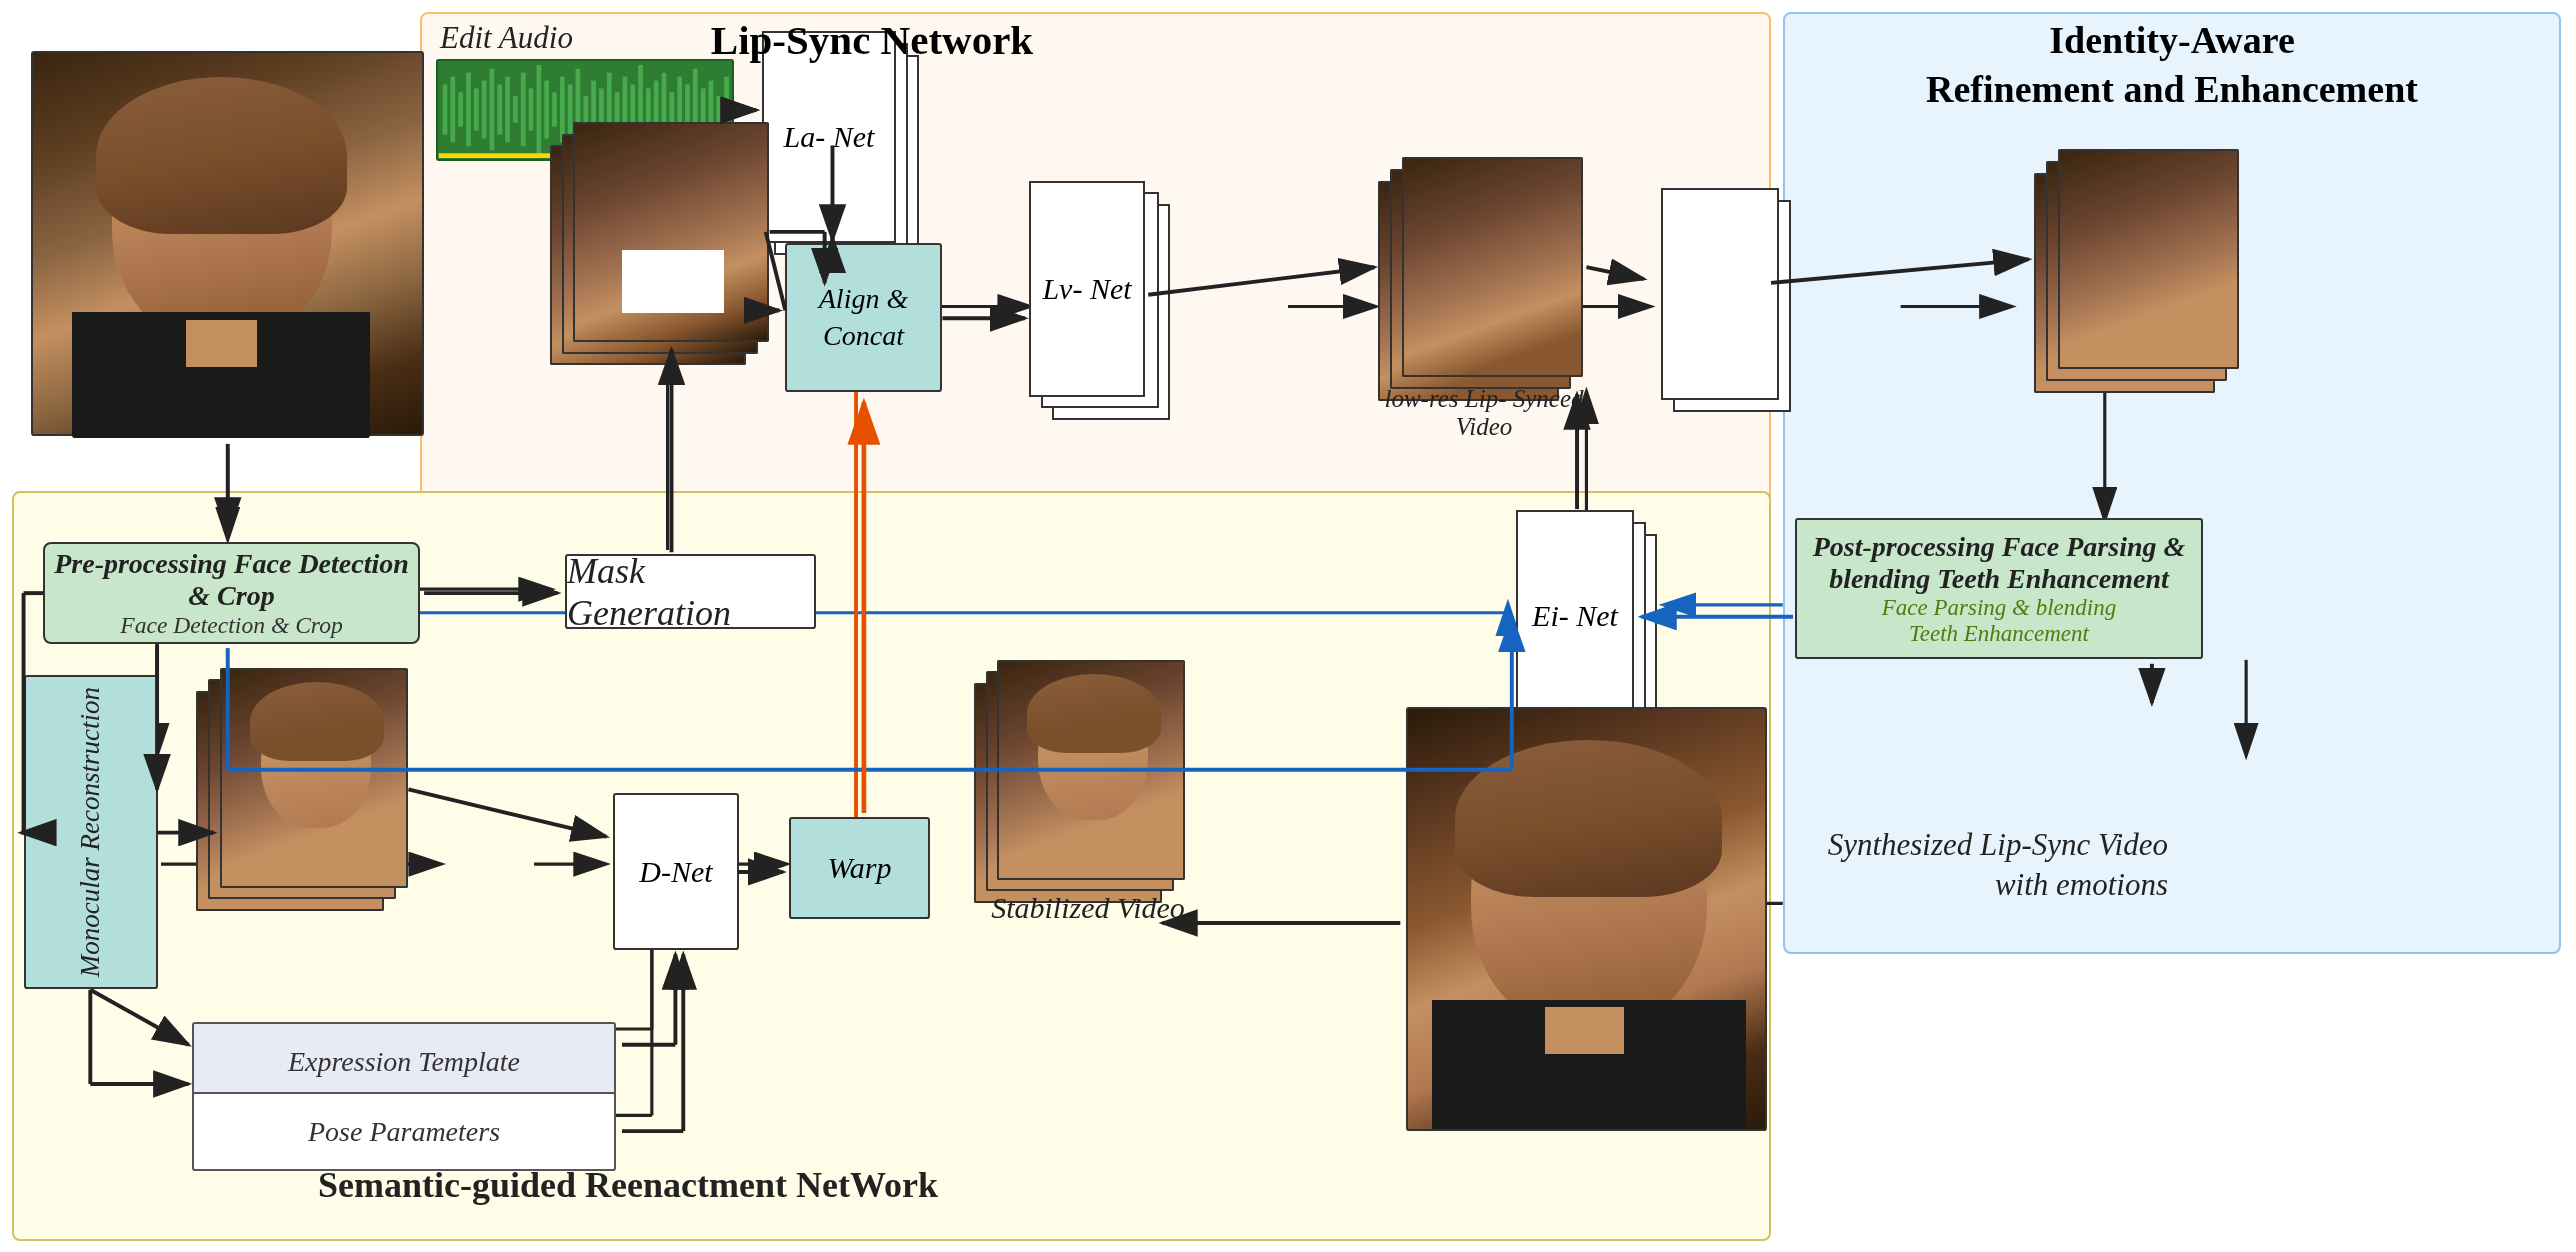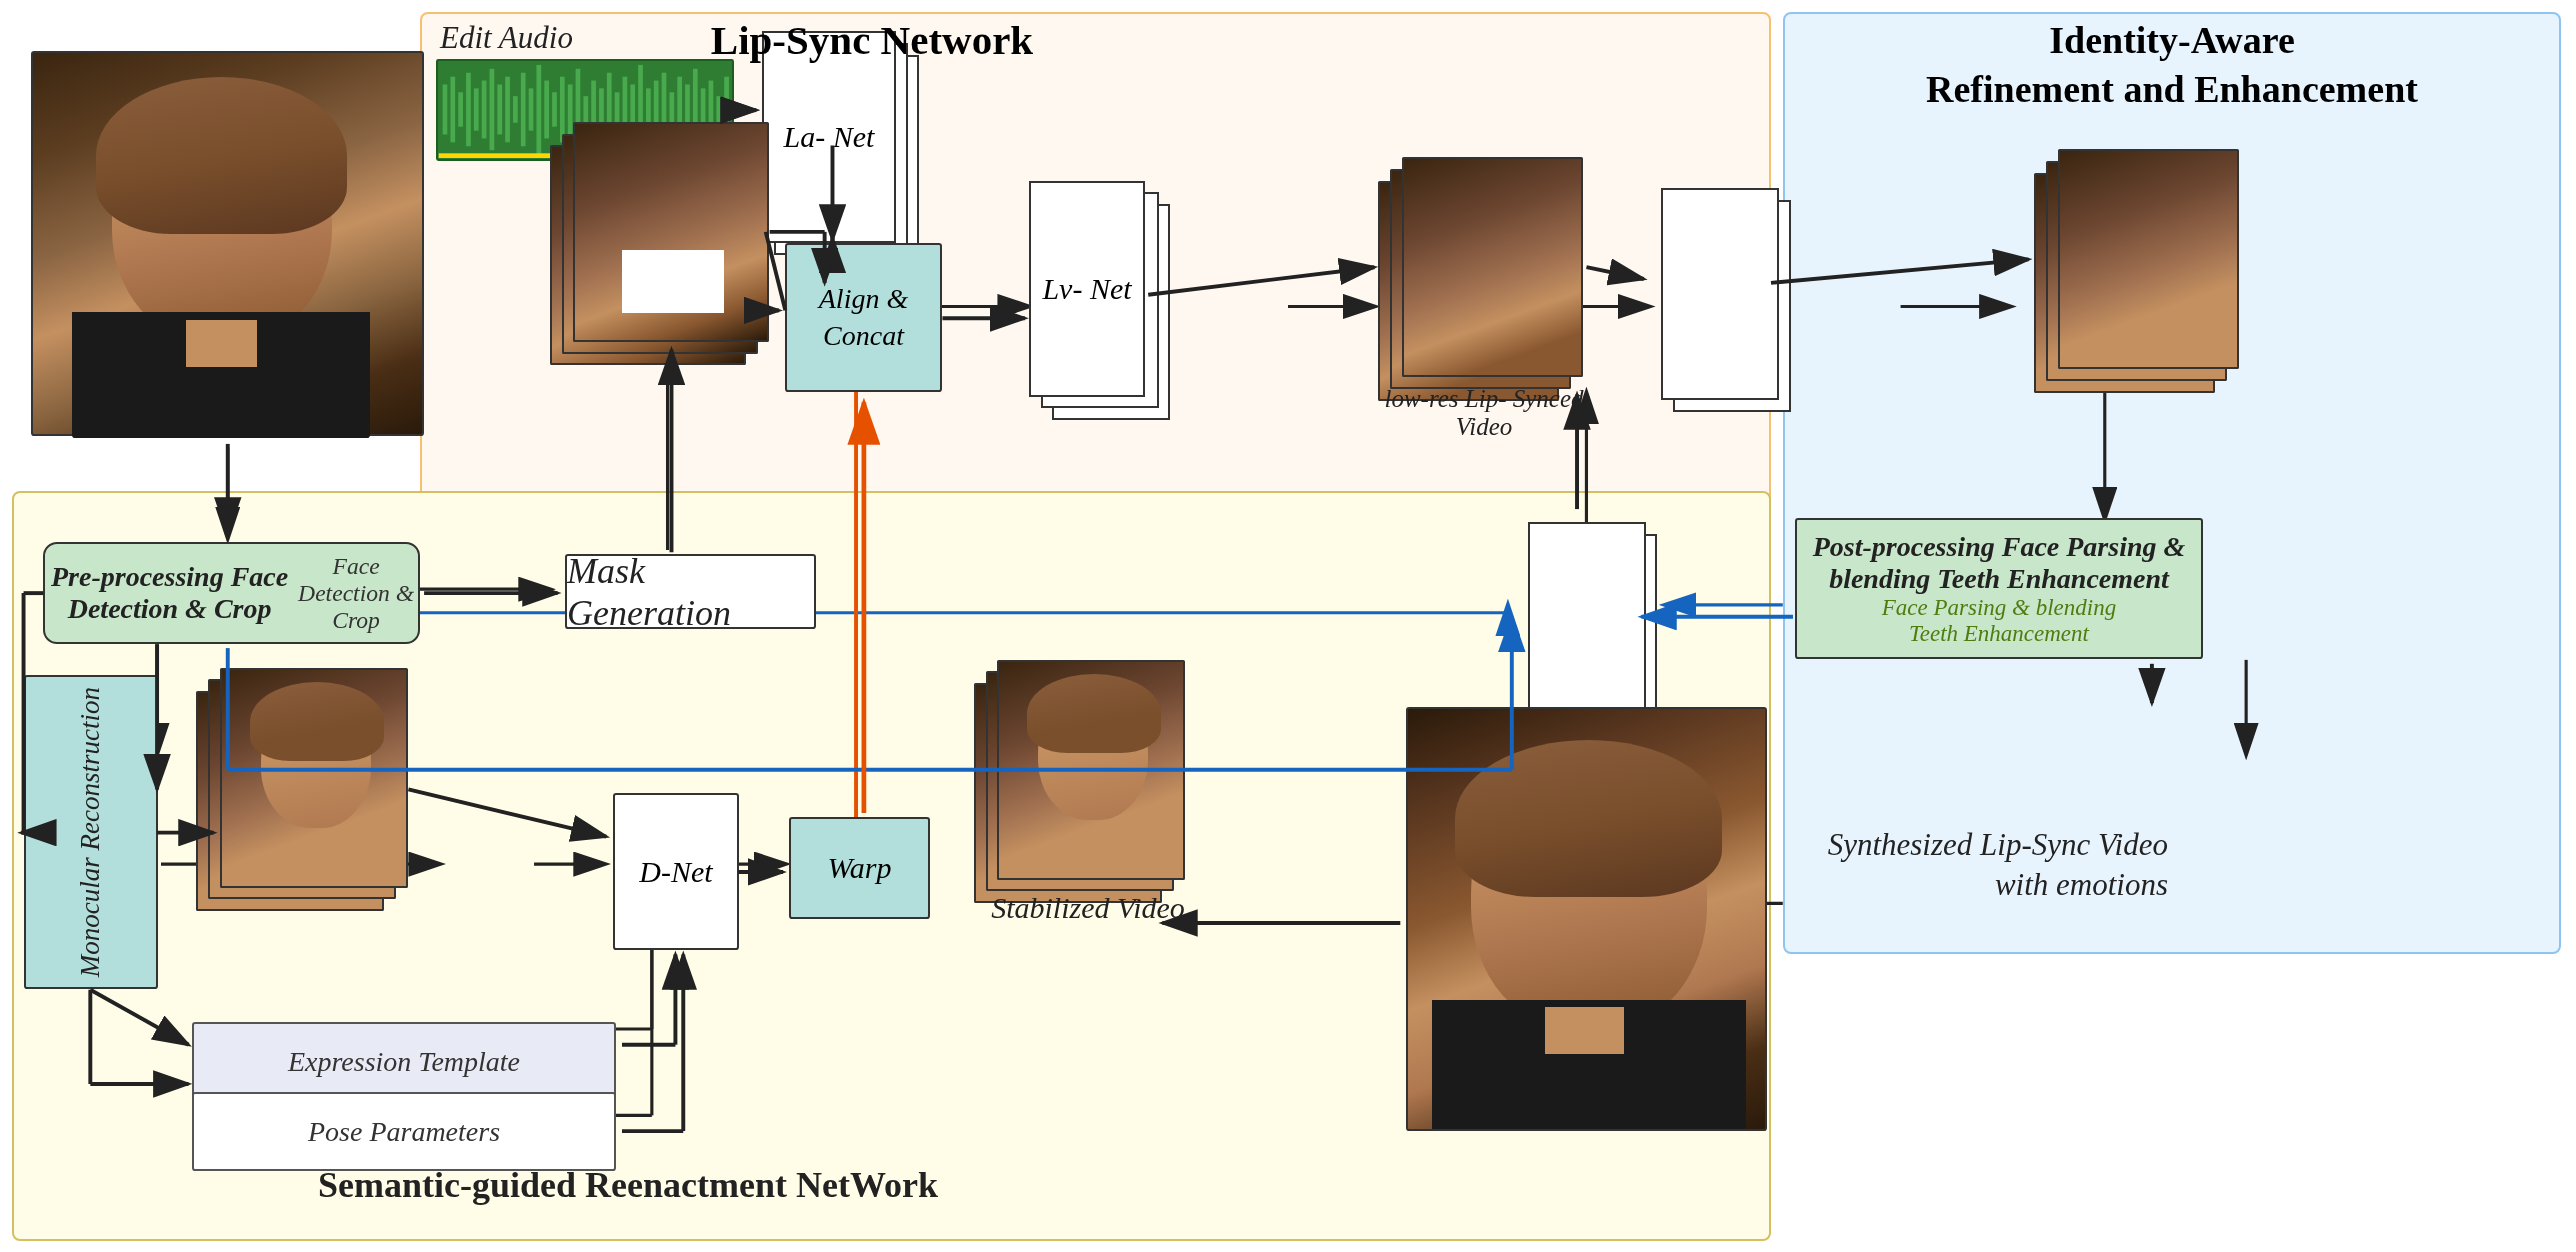--- a/index.html
+++ b/index.html
@@ -112,21 +112,21 @@
 
     <div style="position:absolute; left:79px; top:39px; width:220px; height:251px; background:linear-gradient(170deg, #d4a070 0%, #c49060 30%, #b07850 60%, #8a5830 100%); border-radius:50% 50% 45% 45%;"></div>
 
     <div style="position:absolute; left:63px; top:23.6px; width:251px; height:157px; background:linear-gradient(170deg, #8B5E3C 0%, #7a4f2c 50%, #5c3820 100%); border-radius:50% 50% 30% 30%;"></div>
 
     <div style="position:absolute; left:39px; top:259px; width:298px; height:126px; background:#1a1a1a; border-radius:0 0 3.1px 3.1px;"></div>
 
     <div style="position:absolute; left:153px; top:267px; width:71px; height:47px; background:#c49060;"></div>
   </div>
 
-  <div style="position:absolute; left:43px; top:542px; width:377px; height:102px; background:#c8e6c9; border:2.4px solid #333; border-radius:14px; display:flex; flex-direction:row; align-items:center; justify-content:center;">
+  <div style="position:absolute; left:43px; top:542px; width:377px; height:102px; background:#c8e6c9; border:2.4px solid #333; border-radius:8px; display:flex; flex-direction:column; align-items:center; justify-content:center;">
     <div style="font-weight:bold; font-style:italic; font-size:28px; color:#222; text-align:center;">Pre-processing
 Face Detection &amp; Crop</div>
     <div style="font-style:italic; font-size:23.6px; color:#333; text-align:center;">Face Detection &amp; Crop</div>
   </div>
 
   <div style="position:absolute; left:565px; top:554px; width:251px; height:75px; background:#fff; border:2.4px solid #333; border-radius:3.1px; display:flex; align-items:center; justify-content:center;">
     <span style="font-style:italic; font-size:36px; color:#222;">Mask Generation</span>
   </div>
 
   <div style="position:absolute; left:440px; top:19.6px; text-align:center;">
@@ -232,20 +232,23 @@
 
   <div style="position:absolute; left:1673px; top:200px; width:118px; height:212px; background:#fff; border:2.4px solid #333;"></div>
   <div style="position:absolute; left:1661px; top:188px; width:118px; height:212px; background:#fff; border:2.4px solid #333;"></div>
 
   <div style="position:absolute; left:2034px; top:173px; width:181px; height:220px; background:linear-gradient(160deg, #3a2510 0%, #6B4530 30%, #a07050 55%, #c49060 70%); border:2.4px solid #333; border-radius:1.6px;"></div>
   <div style="position:absolute; left:2046px; top:161px; width:181px; height:220px; background:linear-gradient(160deg, #3a2510 0%, #6B4530 30%, #a07050 55%, #c49060 70%); border:2.4px solid #333; border-radius:1.6px;"></div>
   <div style="position:absolute; left:2058px; top:149px; width:181px; height:220px; background:linear-gradient(160deg, #3a2510 0%, #6B4530 30%, #a07050 55%, #c49060 70%); border:2.4px solid #333; border-radius:1.6px;"></div>
 
   <div style="position:absolute; left:1539px; top:534px; width:118px; height:212px; background:#fff; border:2.4px solid #333;"></div>
   <div style="position:absolute; left:1528px; top:522px; width:118px; height:212px; background:#fff; border:2.4px solid #333;"></div>
+  <div style="position:absolute; left:1516px; top:510px; width:118px; height:212px; background:#fff; border:2.4px solid #333; display:flex; align-items:center; justify-content:center;">
+    <span style="font-style:italic; font-size:30px;">Ei- Net</span>
+  </div>
 
   <div style="position:absolute; left:1795px; top:518px; width:408px; height:141px; background:#c8e6c9; border:2.4px solid #333; border-radius:3.1px; display:flex; flex-direction:column; align-items:center; justify-content:center;">
     <div style="font-weight:bold; font-style:italic; font-size:28px; color:#222; text-align:center;">Post-processing
 Face Parsing &amp; blending
 Teeth Enhancement</div>
     <div style="font-style:italic; font-size:23px; color:#4d7c0f; text-align:center;">Face Parsing &amp; blending<br>Teeth Enhancement</div>
   </div>
 
   <div style="position:absolute; left:1406px; top:707px; width:361px; height:424px; background:linear-gradient(160deg, #2a1a0a 0%, #5c3820 20%, #8a5830 40%, #c49060 55%, #b07850 70%, #4a2e15 85%, #2a1a0a 100%); border:2.4px solid #333; border-radius:3.1px; overflow:hidden;">
 

